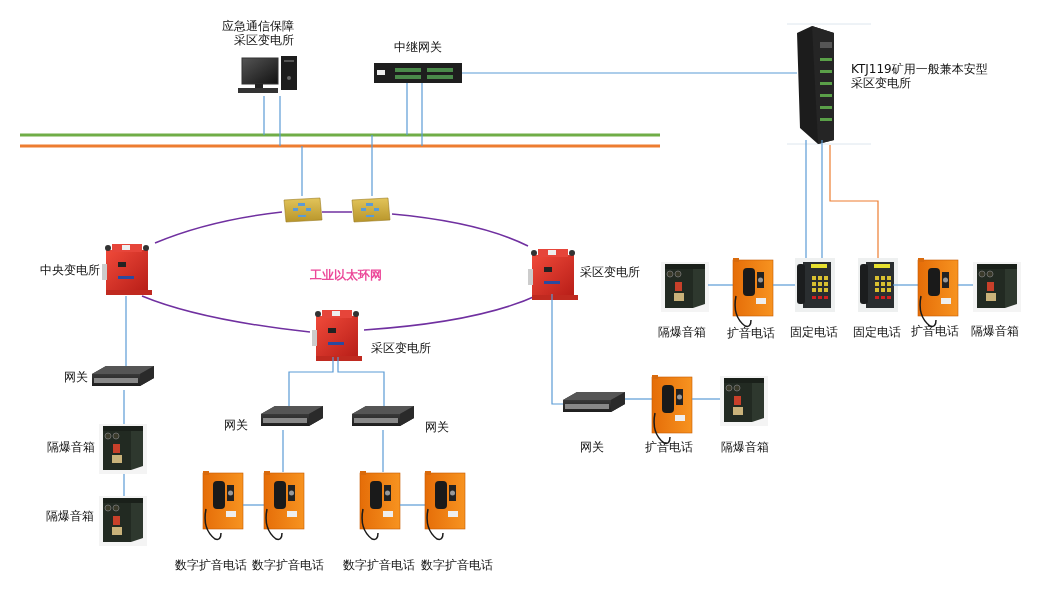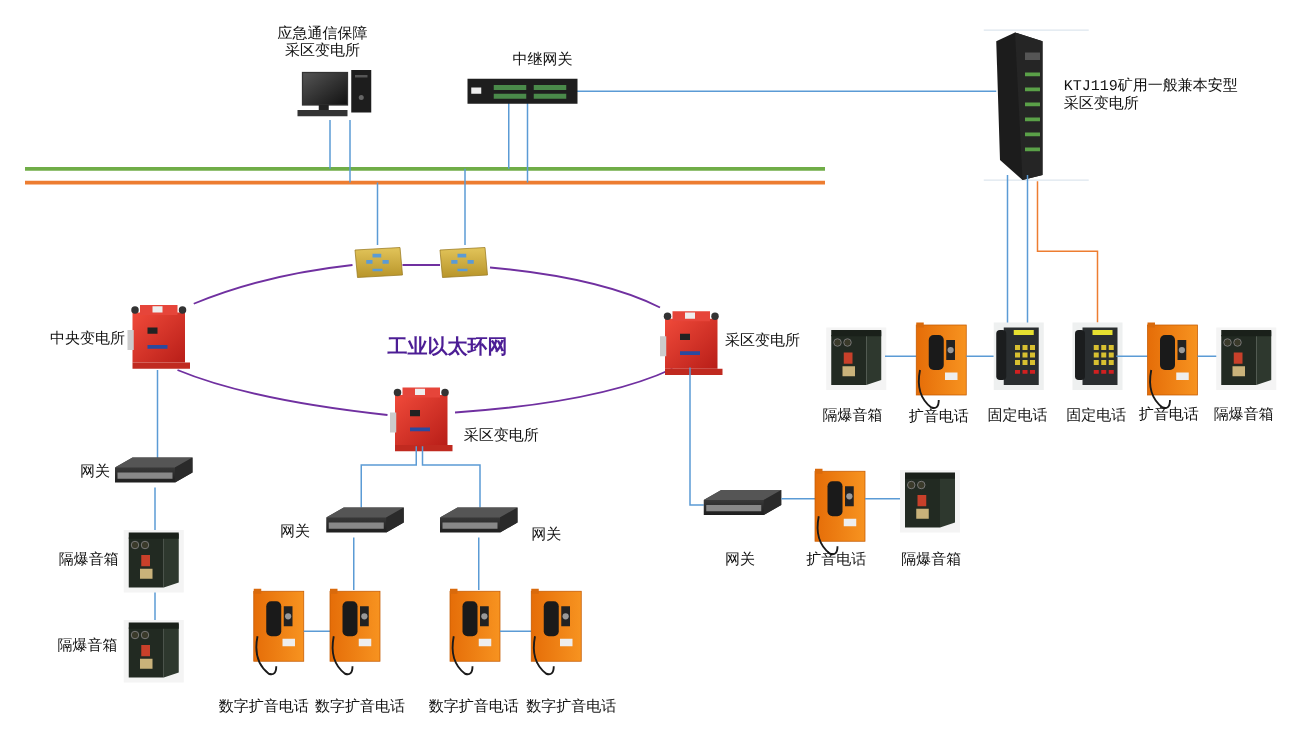--- a/index.html
+++ b/index.html
@@ -1,21 +1,21 @@
 <!DOCTYPE html>
 <html><head>
 <meta charset="utf-8">
 <style>
   html, body { margin:0; padding:0; background:#ffffff; }
   body { width:1048px; height:599px; position:relative; overflow:hidden;
          font-family:"DejaVu Sans", "Liberation Sans", sans-serif; }
   #canvas { position:absolute; left:0; top:0; width:1048px; height:599px; }
   .lbl { position:absolute; font-size:12px; color:#111; white-space:nowrap; line-height:14px; }
-  .lbl.center { text-align:center; }
-  .ring-title { position:absolute; font-size:16px; color:#4c1d95; font-weight:bold; white-space:nowrap; }
+  .lbl.center { text-align:right; }
+  .ring-title { position:absolute; font-size:12px; color:#ec4899; font-weight:bold; white-space:nowrap; }
 </style>
 </head>
 <body>
 
 <svg id="canvas" viewBox="0 0 1048 599" xmlns="http://www.w3.org/2000/svg">
   <defs>
     <linearGradient id="monGrad" x1="0" y1="0" x2="1" y2="1">
       <stop offset="0" stop-color="#555"></stop>
         <stop offset="1" stop-color="#111"></stop>
     </linearGradient>
@@ -211,22 +211,22 @@
   <line x1="625" y1="399" x2="652" y2="399" stroke="#5b9bd5" stroke-width="1.2"></line>
   <use href="#paphone" x="652" y="375"></use>
   <line x1="692" y1="399" x2="722" y2="399" stroke="#5b9bd5" stroke-width="1.2"></line>
   <use href="#speaker" x="720" y="376"></use>
 </svg>
 
 <div class="lbl center" style="left:222px;top:19px;">
   <div>应急通信保障</div>
   <div>采区变电所</div>
 </div>
-<div class="lbl" style="left:394px;top:40px;margin-left:16px;">中继网关</div>
-<div class="lbl" style="left:851px;top:62px;font-family:Liberation Mono, monospace;">
+<div class="lbl" style="left:394px;top:40px;">中继网关</div>
+<div class="lbl" style="left:851px;top:62px;">
   <div>KTJ119矿用一般兼本安型</div>
   <div>采区变电所</div>
 </div>
 
 <div class="ring-title" style="left:310px;top:267px;">工业以太环网</div>
 
 <div class="lbl" style="left:40px;top:263px;">中央变电所</div>
 <div class="lbl" style="left:580px;top:265px;">采区变电所</div>
 <div class="lbl" style="left:371px;top:341px;">采区变电所</div>
 

